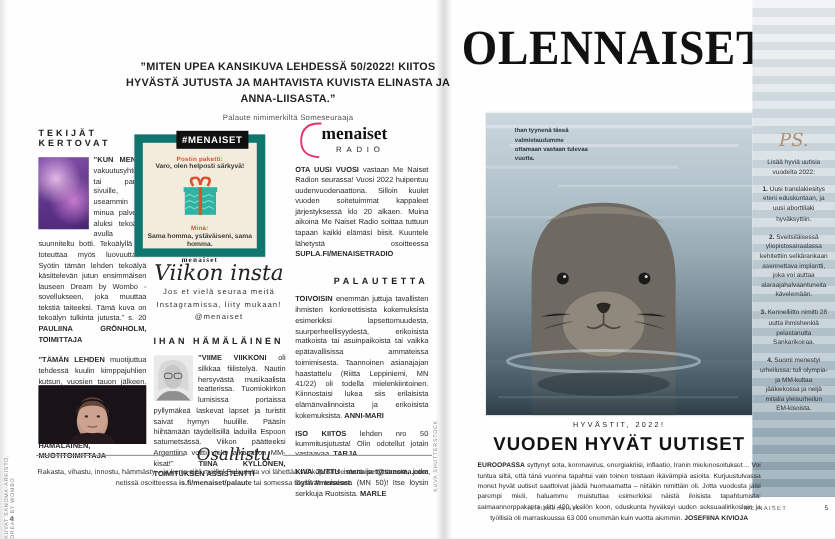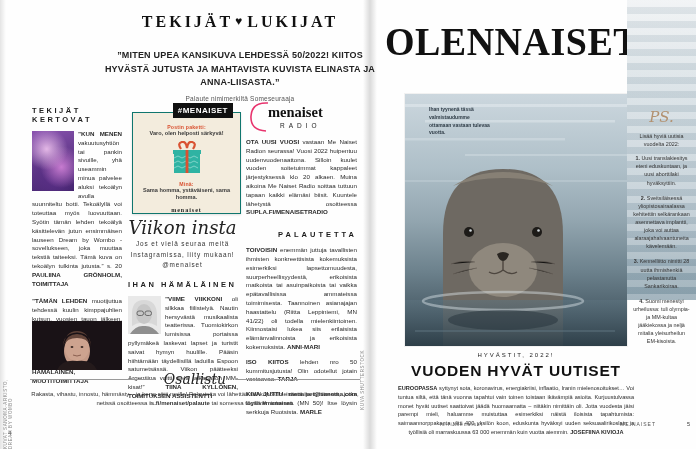--- a/index.html
+++ b/index.html
@@ -22,22 +22,22 @@
 
   .col1 { position:absolute; left:32px; top:106px; width:90px; }
   .ai-img { float:left; width:42px; height:60px; margin:1px 4px 2px 0;
     background: radial-gradient(circle at 35% 30%, #e3b7e6, rgba(0,0,0,0) 42%),
                 radial-gradient(circle at 70% 60%, #c77bd0, rgba(0,0,0,0) 45%),
                 radial-gradient(circle at 50% 80%, #5a2f86, rgba(0,0,0,0) 60%),
                 linear-gradient(160deg, #8a53b0, #3c2166); }
   .col1 .para2 { margin-top:9px; }
   .portrait1 { position:absolute; left:32px; top:321px; width:90px; height:49px; }
 
-  .col2-card { position:absolute; left:132px; top:112px; width:109px; height:102px;
-    background:#f3ecdd; border:1px solid #0f766e; box-shadow:0 1px 2px rgba(0,0,0,.12); text-align:center; padding-top:11px; }
+  .col2-card { position:absolute; left:112px; top:112px; width:109px; height:102px;
+    background:#f3ecdd; border:7px solid #0f766e; box-shadow:0 1px 2px rgba(0,0,0,.12); text-align:center; padding-top:11px; }
   .hashtag-badge { position:absolute; top:-10px; right:7px; background:#101010; color:#fff;
     font-weight:700; font-size:8px; letter-spacing:.5px; padding:3px 5px; }
   .card-label { color:#d95232; font-weight:700; font-size:5.2px; letter-spacing:.2px; }
   .card-line { font-weight:700; font-size:5.6px; color:#3a3a3a; line-height:1.35; }
   .card-logo { font-family:"Liberation Serif", serif; font-weight:700; font-size:6px; letter-spacing:1px; color:#222; margin-top:5px; }
   .gift { margin:3px auto 2px; }
 
   .script { font-family:"DejaVu Serif", serif; font-style:italic; color:#222; }
   .viikon-insta { position:absolute; left:128px; top:217px; width:109px; text-align:center; font-size:18px; }
   .insta-text { position:absolute; left:121px; top:239px; width:123px; text-align:center;
@@ -69,21 +69,21 @@
   .vert-credit.left { left:3px; top:378px; }
   .vert-credit.right { left:360px; top:350px; }
 
   
   .big-title { position:absolute; left:383px; top:17px; width:258px; text-align:center;
     font-family:"Liberation Serif", serif; font-weight:700; font-size:38px; letter-spacing:.5px; color:#111; transform:scaleY(1.08); transform-origin:top; }
   .seal-photo { position:absolute; left:405px; top:94px; width:222px; height:252px; box-shadow:0 0 0 1px rgba(0,0,0,.05); }
   .photo-caption { position:absolute; left:429px; top:106px; width:64px;
     font-size:5px; font-weight:700; line-height:1.55; color:#2e3b46; }
 
-  .sidebar { position:absolute; left:627px; top:0; width:69px; height:300px;
+  .sidebar { position:absolute; left:627px; top:0; width:69px; height:414px;
     background:
       repeating-linear-gradient(180deg, rgba(255,255,255,.22) 0 7px, rgba(110,135,150,.12) 7px 14px),
       linear-gradient(180deg, #eef1f3 0%, #d5dee3 28%, #c6d2d9 52%, #b4c3cc 74%, #93a8b3 92%, #8ba1ad 100%);
     padding:108px 6px 0; text-align:center; }
   .ps-script { font-family:"DejaVu Serif", serif; font-style:italic; font-size:15px; color:#b2906f; margin-bottom:6px; }
   .ps-intro { font-size:5.4px; line-height:1.5; color:#343434; margin-bottom:6px; }
   .ps-item { font-size:5.4px; line-height:1.5; color:#343434; margin-bottom:7px; }
   .ps-item b { font-weight:700; }
 
   .article { position:absolute; left:398px; top:352px; width:236px; text-align:center; }
@@ -95,23 +95,20 @@
   .footer-site { position:absolute; left:440px; top:421px; font-size:5px; letter-spacing:1px; color:#555; }
   .footer-mag { position:absolute; left:620px; top:421px; font-size:5px; letter-spacing:1px; color:#555; }
   .pagenum-right { position:absolute; left:687px; top:421px; font-size:5.5px; color:#333; }
 </style>
 </head>
 <body>
 
 <div class="spread">
   <div class="edge-left"></div>
 
-  <div class="masthead">
-    <span>TEKIJÄT</span><span class="heart">♥</span><span>LUKIJAT</span>
-  </div>
 
   <div class="cover-quote">
     <span>”MITEN UPEA KANSIKUVA LEHDESSÄ 50/2022! KIITOS HYVÄSTÄ JUTUSTA JA MAHTAVISTA KUVISTA ELINASTA JA ANNA-LIISASTA.”</span>
     <span class="credit">Palaute nimimerkiltä Someseuraaja</span>
   </div>
 
   <div class="col1">
     <div class="colhead">TEKIJÄT KERTOVAT</div>
     <div class="bodytxt">
       <span class="ai-img"></span><b>”KUN MENEN</b><span> vakuutusyhtiön tai pankin sivuille, yhä useammin minua palvelee aluksi tekoälyn avulla suunniteltu botti. Tekoälyllä voi toteuttaa myös luovuuttaan. Syötin tämän lehden tekoälyä käsittelevän jutun ensimmäisen lauseen Dream by Wombo -sovellukseen, joka muuttaa tekstiä taiteeksi. Tämä kuva on tekoälyn tulkinta jutusta.” s. 20 </span><b>PAULIINA GRÖNHOLM, TOIMITTAJA</b>

